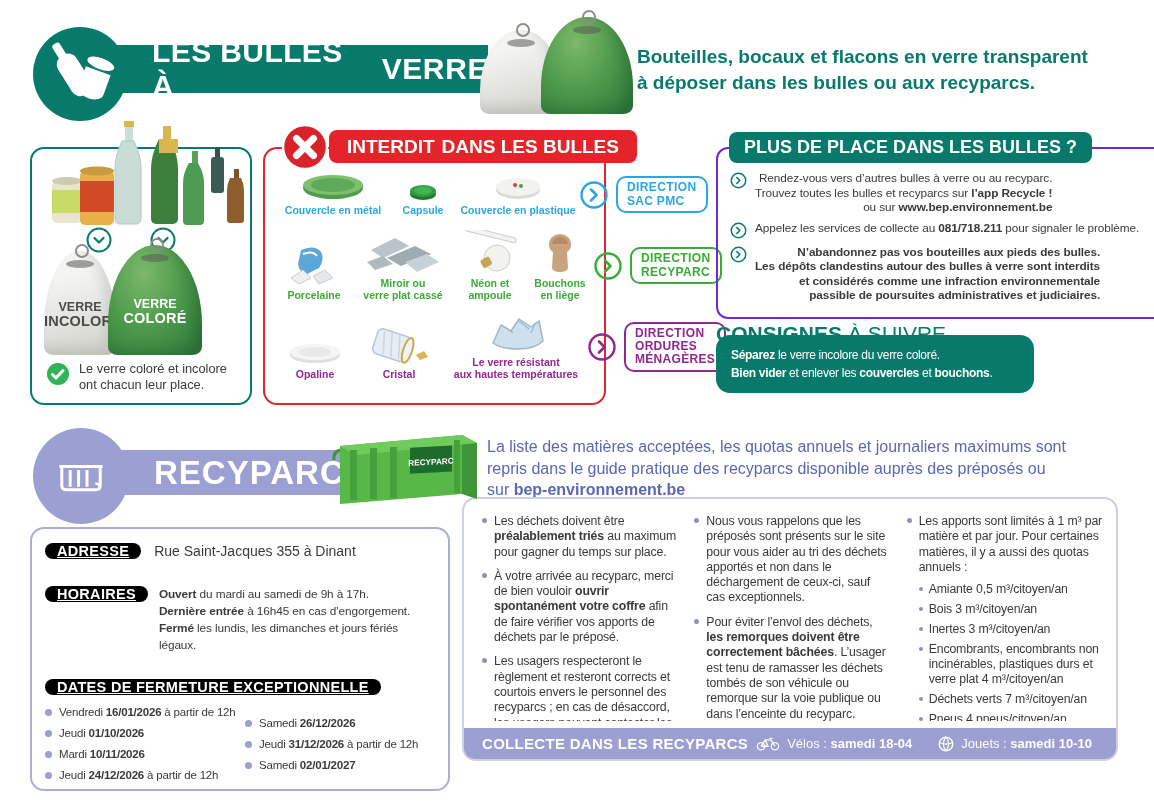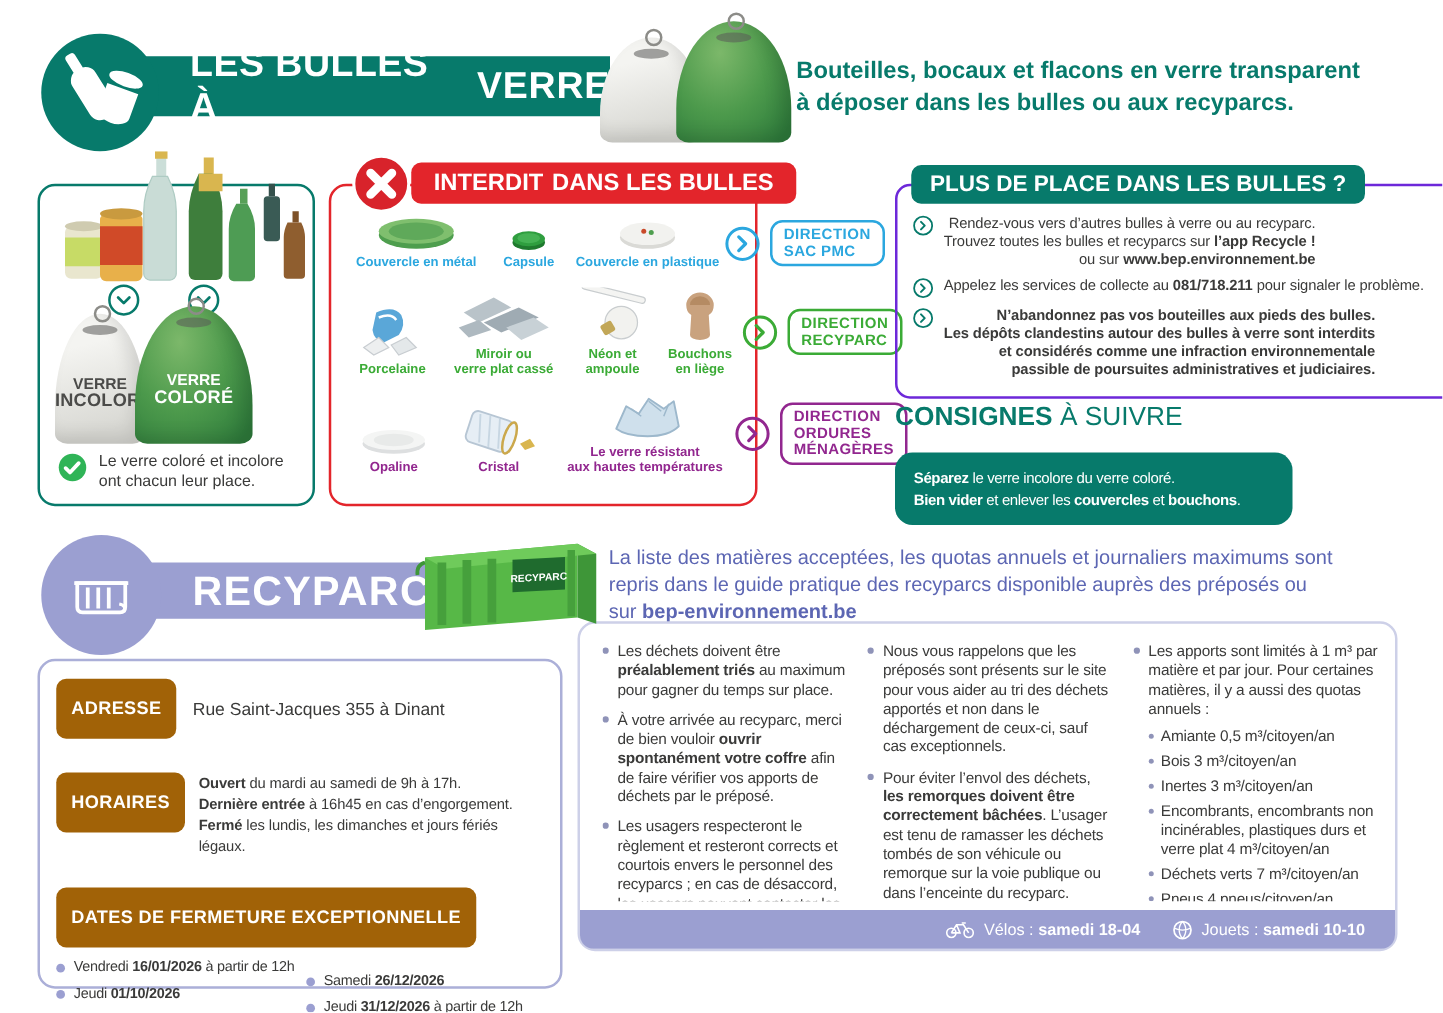--- a/index.html
+++ b/index.html
@@ -60,32 +60,32 @@
   .plus-banner{position:absolute;left:11px;top:-17px;height:31px;background:#077A6B;border-radius:8px;color:#fff;display:flex;align-items:center;padding:0 15px;font-size:18px;font-weight:700;white-space:nowrap;}
   .plus-list{position:absolute;left:12px;right:8px;top:22px;display:flex;flex-direction:column;gap:6px;}
   .plus-row{display:flex;gap:8px;align-items:flex-start;text-align:right;}
   .plus-row svg{flex:none;margin-top:1px;}
   .plus-text{font-size:11.8px;line-height:14.5px;white-space:pre-line;letter-spacing:-.1px;}
   .plus-text .b{font-weight:700;}
 
   
   .consignes-title{left:716px;top:322px;font-size:21px;color:#077A6B;font-weight:500;}
   .consignes-title .heavy{font-weight:800;margin-right:6px;}
-  .consignes-box{left:716px;top:362px;width:318px;box-sizing:border-box;background:#077A6B;border-radius:14px;padding:11px 15px;color:#fff;font-size:12px;line-height:1.5;font-weight:500;letter-spacing:-.3px;}
+  .consignes-box{left:716px;top:335px;width:318px;box-sizing:border-box;background:#077A6B;border-radius:14px;padding:11px 15px;color:#fff;font-size:12px;line-height:1.5;font-weight:500;letter-spacing:-.3px;}
 
   
   .recy-circle{left:33px;top:428px;width:96px;height:96px;border-radius:50%;background:#9B9FD1;z-index:3;display:flex;align-items:center;justify-content:center;}
   .recy-banner{left:98px;top:450px;width:292px;height:45px;background:#9B9FD1;color:#fff;display:flex;align-items:center;box-sizing:border-box;padding-left:56px;font-size:33px;font-weight:800;letter-spacing:1px;z-index:1;}
   .recy-container{left:330px;top:428px;z-index:2;}
   .recy-intro{left:487px;top:436px;width:664px;color:#5C66B3;font-size:16px;line-height:21.5px;font-weight:500;}
   .recy-intro .b{font-weight:800;}
 
   
   .box-left{left:30px;top:527px;width:420px;height:264px;border:2px solid #ABAFD8;border-radius:14px;box-sizing:border-box;padding:12px 13px;}
-  .badge{display:inline-block;background:#a16207;color:#fff;font-weight:700;font-size:14.5px;padding:16px 12px;border-radius:8px;letter-spacing:.3px;}
+  .badge{display:inline-block;background:#000000;color:#fff;font-weight:700;font-size:14.5px;padding:0 12px;border-radius:8px;letter-spacing:.3px;text-decoration:underline;}
   .adresse-row{display:flex;align-items:center;gap:13px;margin-top:2px;}
   .adresse-value{font-size:14px;}
   .horaires-row{display:flex;align-items:flex-start;gap:11px;margin-top:27px;}
   .horaires-text{font-size:11.8px;line-height:1.45;letter-spacing:-.1px;}
   .horaires-text .b{font-weight:800;}
   .dates-badge{margin-top:24px;}
   .dates-cols{display:flex;margin-top:9px;}
   .dates-col{display:flex;flex-direction:column;gap:6px;justify-content:center;}
   .dates-col1{width:200px;} .dates-col2{flex:1;}
   .date-row{display:flex;align-items:flex-start;gap:7px;white-space:nowrap;font-size:11.5px;letter-spacing:-.2px;line-height:15px;}
@@ -534,20 +534,21 @@
 
             <div class="quota-row">
               <span class="qdot"></span>
               <span class="qtext">Pneus 4 pneus/citoyen/an</span>
             </div>
 
         </div>
       </div>
     </div>
     <div class="recy-footer">
+      <span class="recy-footer-title">COLLECTE DANS LES RECYPARCS</span>
       <span class="footer-group fg-velos">
         <svg width="24" height="15" viewBox="0 0 26 16">
           <g fill="none" stroke="#fff" stroke-width="1.4">
             <circle cx="5.5" cy="11" r="4"></circle>
               <circle cx="20.5" cy="11" r="4"></circle>
             <path d="M5.5 11 L10 4 h6 l4.5 7 M10 4 l3 7 h-7.5 M14.5 2.5 h3.5"></path>
           </g>
         </svg>
         <span><span>Vélos : </span><span class="b">samedi 18-04</span></span>
       </span>

